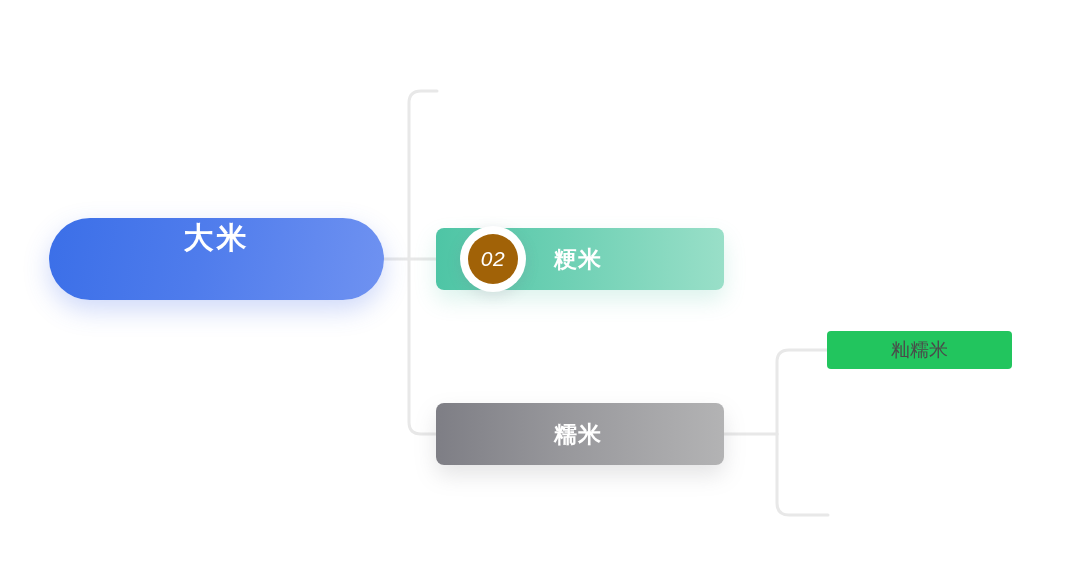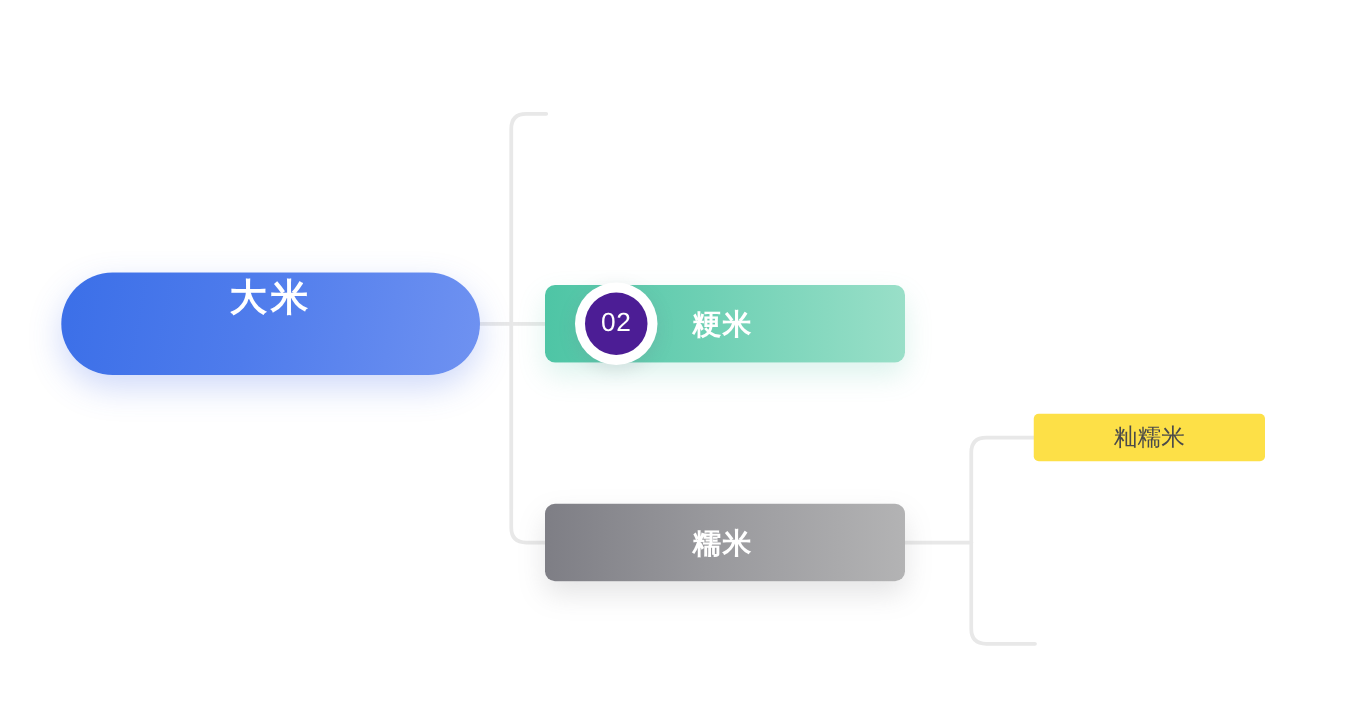--- a/index.html
+++ b/index.html
@@ -104,40 +104,40 @@
     border-radius: 50%;
     display: flex;
     align-items: center;
     justify-content: center;
     color: #ffffff;
     font-size: 21px;
     font-weight: 300;
     letter-spacing: 0.5px;
   }
   .purple .badge-inner { background: #7a62df; }
-  .green  .badge-inner { background: #4c1d95; }
+  .green  .badge-inner { background: #a16207; font-style: italic; }
   .gray   .badge-inner { background: #6e6e74; }
 
   .branch-label {
     position: absolute;
     left: 118px;
     color: #ffffff;
     font-size: 23px;
     font-weight: bold;
     letter-spacing: 1px;
   }
 
   
   .leaf {
     position: absolute;
     left: 827px;
     width: 185px;
     height: 38px;
     border-radius: 4px;
-    background: #fde047;
+    background: #22c55e;
     display: flex;
     align-items: center;
     justify-content: center;
     color: #4a4a4a;
     font-size: 19px;
   }
   .leaf.one { top: 331px; }
   .leaf.two { top: 496px; }
 </style>
 </head>

